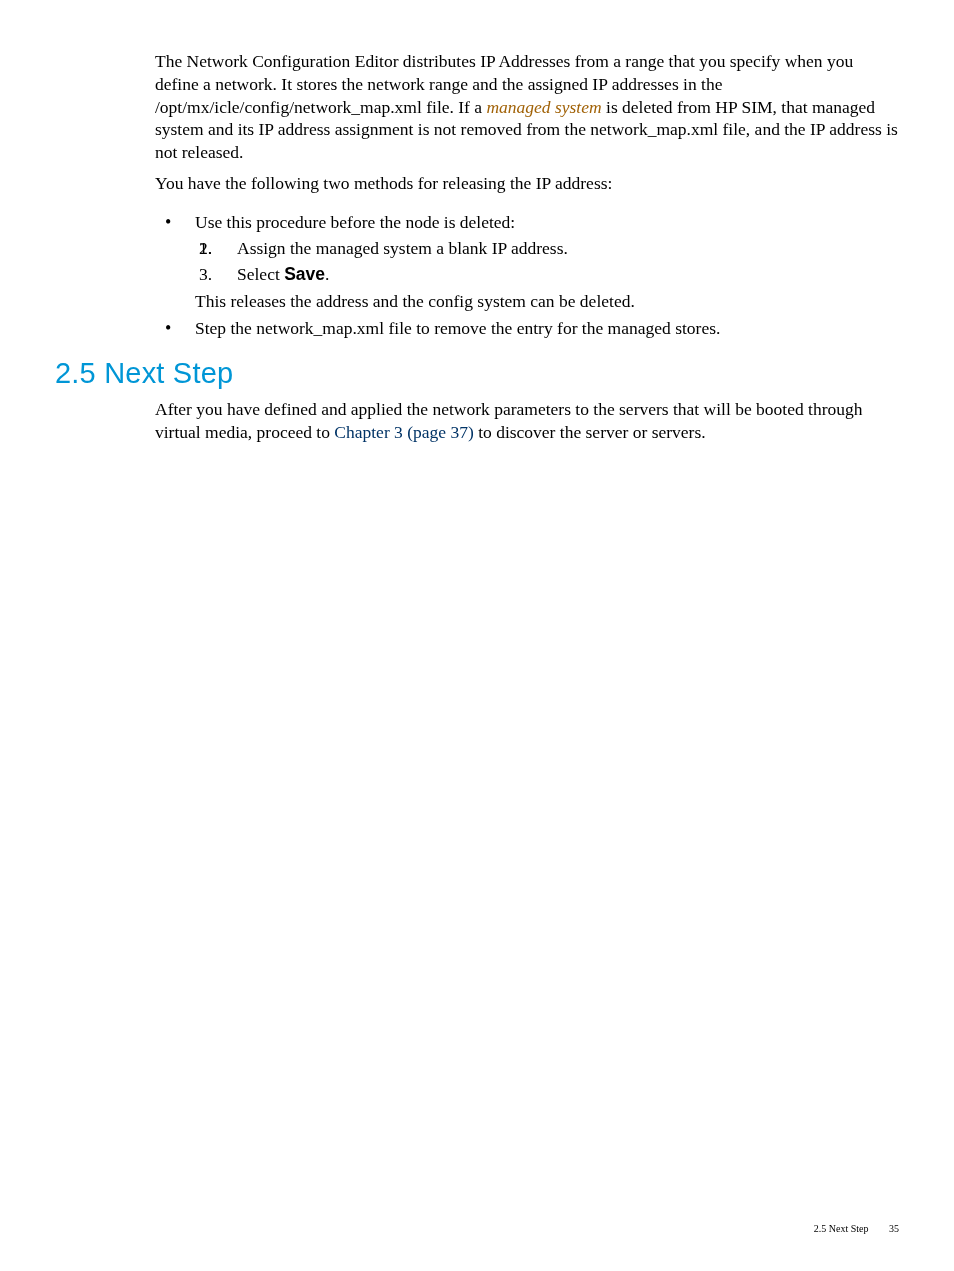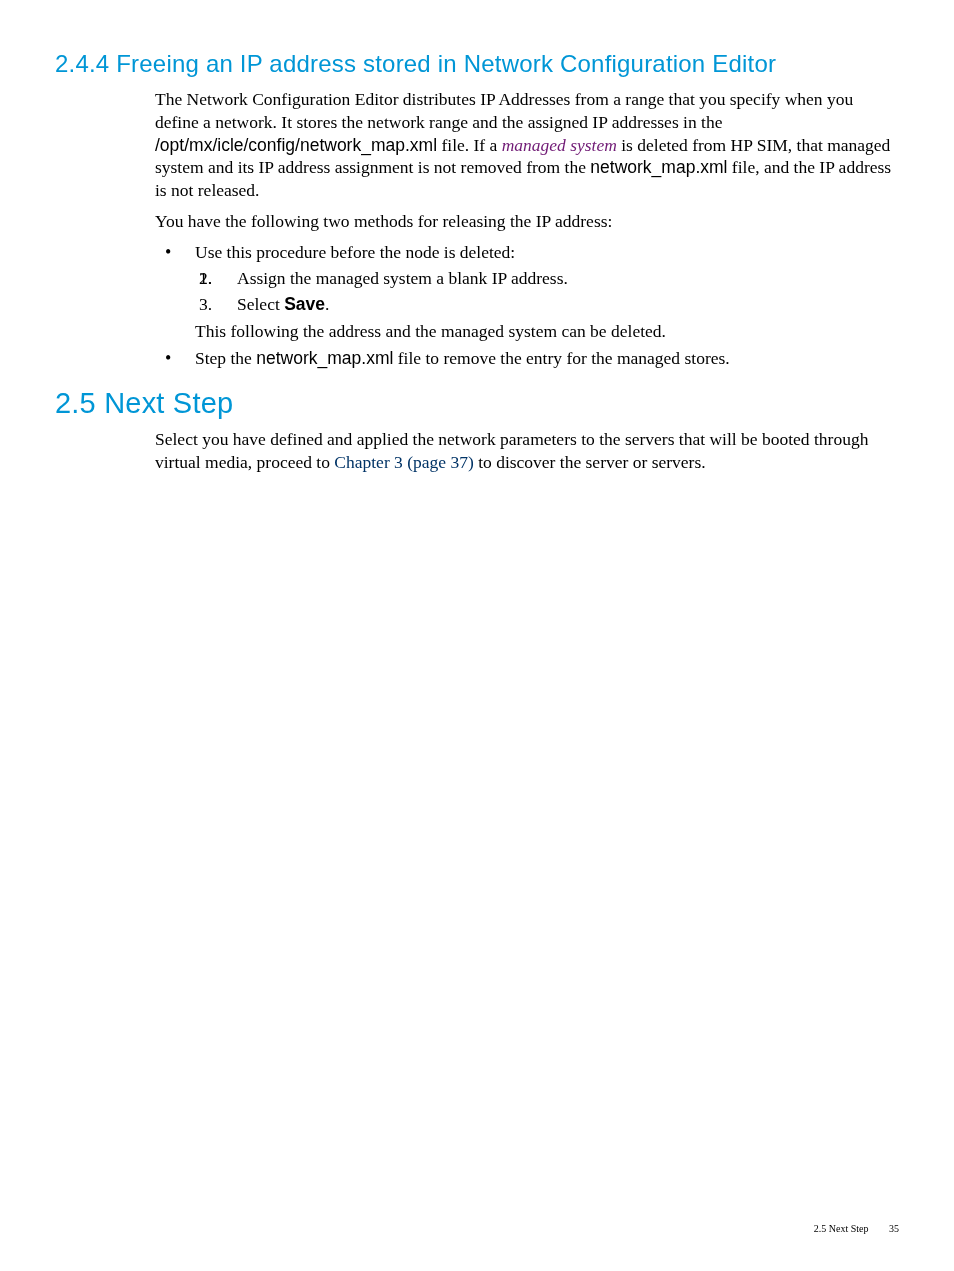--- a/index.html
+++ b/index.html
@@ -34,34 +34,34 @@
   }
   .body {
     margin-left: 100px;
     font-size: 17.5px;
     line-height: 1.3;
   }
   .body p {
     margin: 0 0 8px 0;
   }
   .mono {
-    font-family: Liberation Sans, sans-serif;
+    font-family: Liberation Serif, serif;
     text-align: center;
   }
   .link-italic {
-    color: #701a75;
+    color: #a16207;
     font-style: italic;
     text-align: center;
   }
   .link {
     color: #003366;
   }
   ul.bullets {
     list-style: none;
-    margin: 8px 0 8px 0;
+    margin: 16px 0 8px 0;
     padding: 0;
   }
   ul.bullets > li {
     position: relative;
     padding-left: 40px;
     margin-bottom: 4px;
   }
   ul.bullets > li::before {
     content: "•";
     position: absolute;
@@ -97,21 +97,20 @@
   }
   .footer .pg {
     margin-left: 18px;
   }
 </style>
 </head>
 <body>
 
 <div class="page">
 
-  <div class="h244">2.4.4 Freeing an IP address stored in Network Configuration Editor</div>
 
   <div class="body">
     <p>
       <span>The Network Configuration Editor distributes IP Addresses from a range that you specify when you define a network. It stores the network range and the assigned IP addresses in the </span><span class="mono">/opt/mx/icle/config/network_map.xml</span><span> file. If a </span><span class="link-italic">managed system</span><span> is deleted from HP SIM, that managed system and its IP address assignment is not removed from the </span><span class="mono">network_map.xml</span><span> file, and the IP address is not released.</span>
     </p>
 
     <p>You have the following two methods for releasing the IP address:</p>
 
     <ul class="bullets">
       <li>
@@ -122,33 +121,33 @@
           </li>
           <li>
             <span class="num">2.</span>
             <span>Assign the managed system a blank IP address.</span>
           </li>
           <li>
             <span class="num">3.</span>
             <span>Select </span><span class="bold">Save</span><span>.</span>
           </li>
         </ol>
-        <div class="after-list-inner" style="margin-top:4px;">This following the address and the managed system can be deleted.</div>
+        <div class="after-list-inner" style="margin-top:4px;">This releases the address and the config system can be deleted.</div>
       </li>
       <li>
         <span>Step the </span><span class="mono">network_map.xml</span><span> file to remove the entry for the managed stores.</span>
       </li>
     </ul>
   </div>
 
   <div class="h25">2.5 Next Step</div>
 
   <div class="body">
     <p>
-      <span>Select you have defined and applied the network parameters to the servers that will be booted through virtual media, proceed to </span><span class="link">Chapter 3 (page 37)</span><span> to discover the server or servers.</span>
+      <span>After you have defined and applied the network parameters to the servers that will be booted through virtual media, proceed to </span><span class="link">Chapter 3 (page 37)</span><span> to discover the server or servers.</span>
     </p>
   </div>
 
 </div>
 
 <div class="footer">
   <span>2.5 Next Step</span>
   <span class="pg">35</span>
 </div>
 

